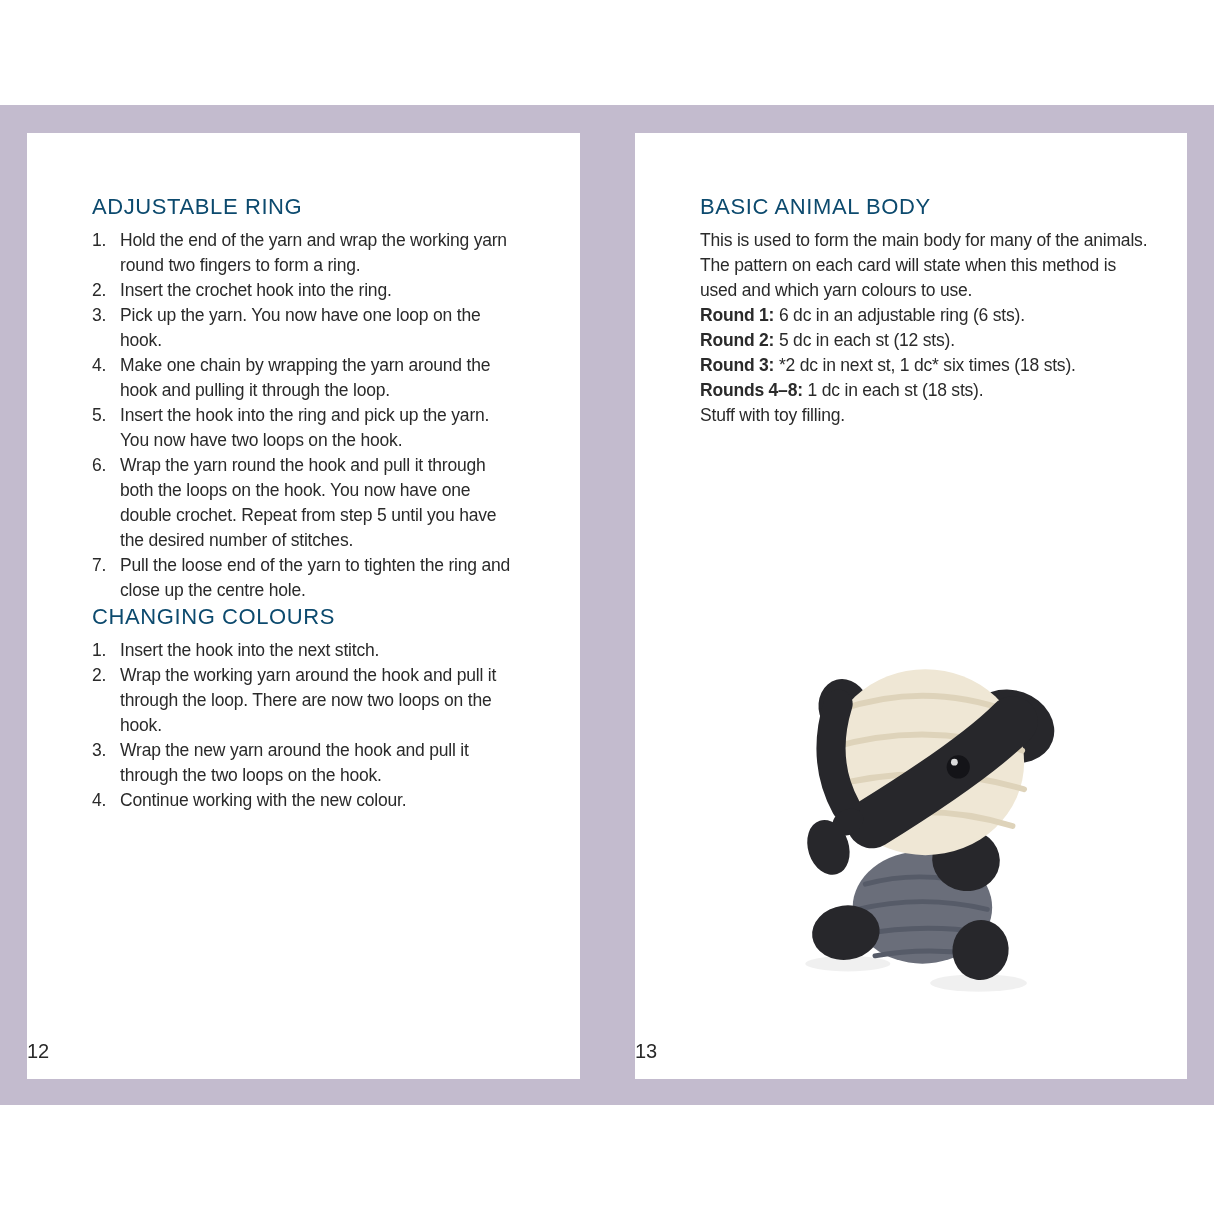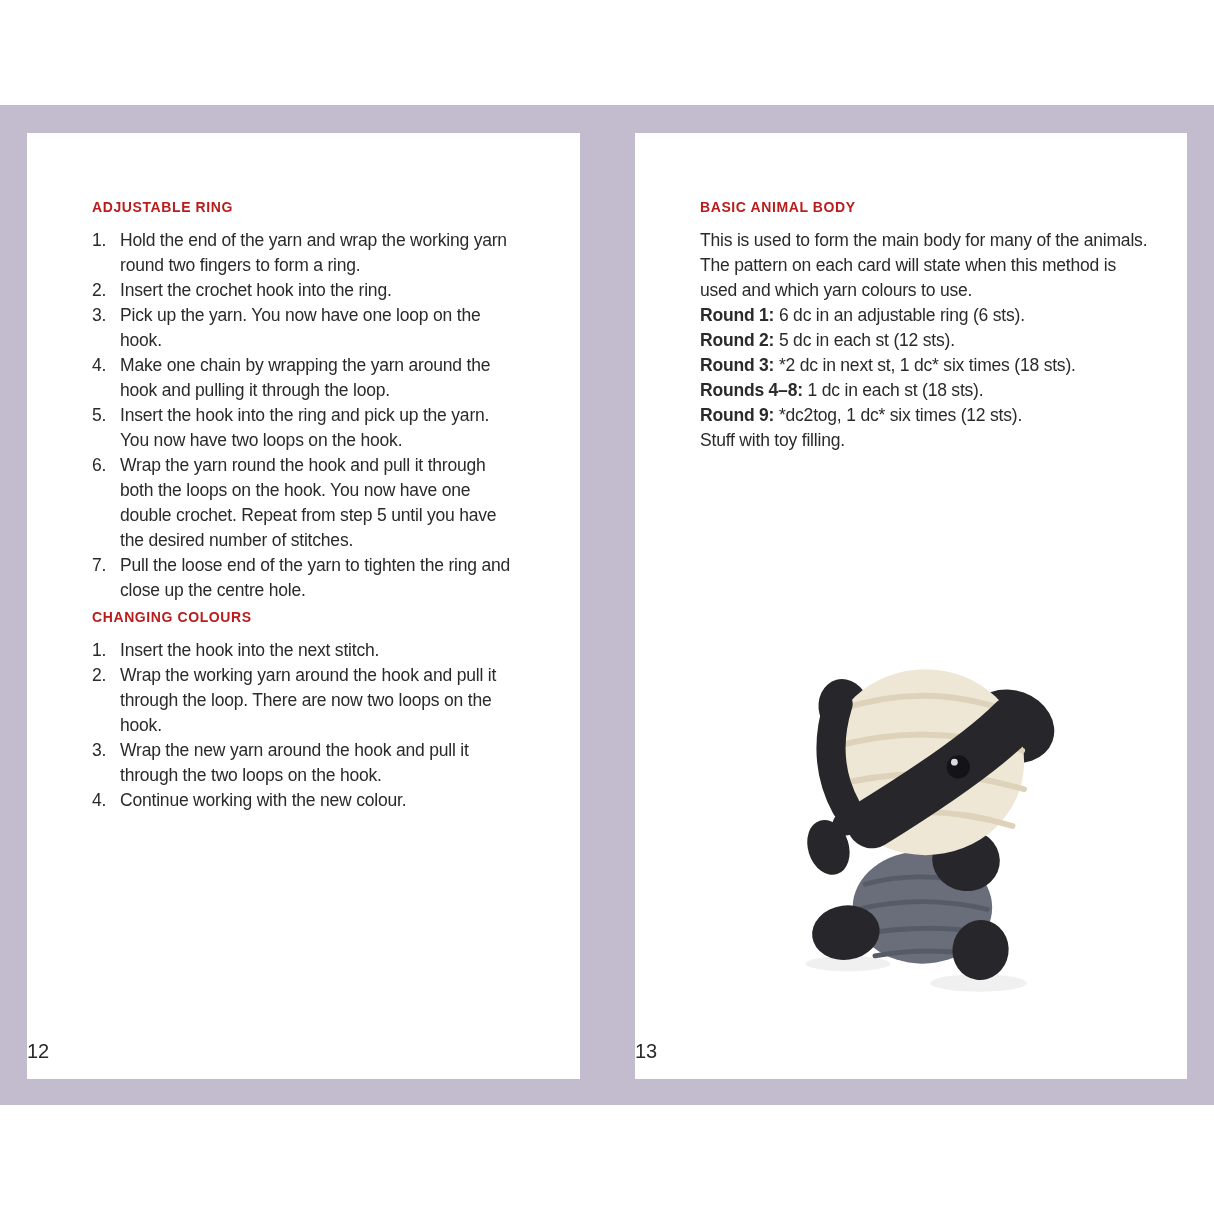--- a/index.html
+++ b/index.html
@@ -10,21 +10,21 @@
   *{margin:0;padding:0;box-sizing:border-box;}
   html,body{width:1214px;height:1214px;background:#ffffff;overflow:hidden;}
   body{font-family:"Liberation Sans",sans-serif;color:var(--text);position:relative;}
   .frame{position:absolute;left:0;top:105px;width:1214px;height:1000px;background:var(--frame);}
   .page{position:absolute;top:133px;height:946px;background:var(--page);}
   .page-left{left:27px;width:553px;}
   .page-right{left:635px;width:552px;}
   .content{position:absolute;left:65px;top:60px;font-size:17.5px;line-height:25px;letter-spacing:-0.2px;}
   .page-left .content{width:420px;}
   .page-right .content{width:455px;}
-  h2{font-size:14px;line-height:28px;font-weight:bold;letter-spacing:0.6px;color:#b91c1c;margin:0 0 7px 0;}
+  h2{font-size:22px;line-height:28px;font-weight:normal;letter-spacing:0.6px;color:#0c4a6e;margin:0 0 7px 0;}
   h2.second{}
   ol.steps{list-style:none;}
   .step{display:flex;}
   .step .num{flex:none;width:28px;}
   .step .txt{flex:1;}
   .round b{font-weight:bold;}
   .page-num{position:absolute;bottom:16px;left:0;width:100%;font-size:20px;letter-spacing:0;}
   .badger{position:absolute;left:145px;top:520px;width:310px;height:350px;}
 </style>
 </head>
@@ -89,21 +89,20 @@
 </div>
 
 <div class="page page-right">
   <div class="content">
     <h2>BASIC ANIMAL BODY</h2>
     <p class="intro">This is used to form the main body for many of the animals. The pattern on each card will state when this method is used and which yarn colours to use.</p>
     <p class="round"><b>Round 1:</b> <span>6 dc in an adjustable ring (6 sts).</span></p>
     <p class="round"><b>Round 2:</b> <span>5 dc in each st (12 sts).</span></p>
     <p class="round"><b>Round 3:</b> <span>*2 dc in next st, 1 dc* six times (18 sts).</span></p>
     <p class="round"><b>Rounds 4–8:</b> <span>1 dc in each st (18 sts).</span></p>
-    <p class="round"><b>Round 9:</b> <span>*dc2tog, 1 dc* six times (12 sts).</span></p>
     <p class="round"><b></b> <span>Stuff with toy filling.</span></p>
   </div>
 
   <div class="badger">
     <svg width="310" height="350" viewBox="0 0 320 360">
 
       <ellipse cx="70" cy="320" rx="44" ry="8" fill="#000000" opacity="0.06"></ellipse>
       <ellipse cx="205" cy="340" rx="50" ry="9" fill="#000000" opacity="0.06"></ellipse>
 
       <ellipse cx="147" cy="262" rx="72" ry="58" fill="var(--yarn-grey)"></ellipse>

